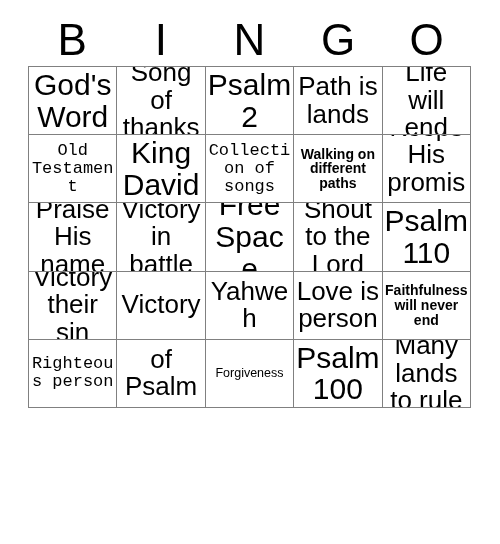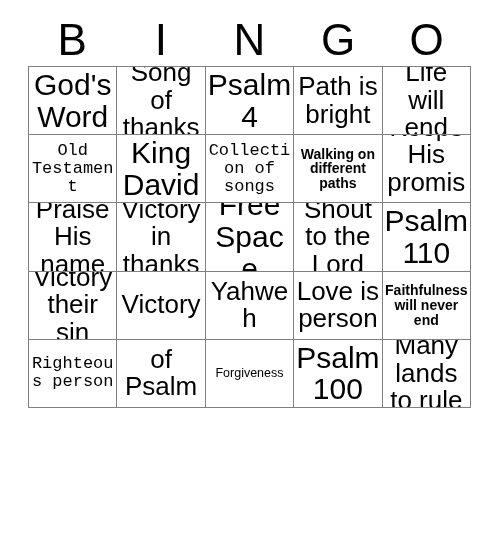--- a/index.html
+++ b/index.html
@@ -97,24 +97,24 @@
   </div>
 
   <div id="grid">
       <div class="cell s-xl">
         <span class="txt">God's Word</span>
       </div>
       <div class="cell s-md">
         <span class="txt">Song of thanks</span>
       </div>
       <div class="cell s-xl">
-        <span class="txt">Psalm 4</span>
+        <span class="txt">Psalm 2</span>
       </div>
       <div class="cell s-lg">
-        <span class="txt">Path is bright</span>
+        <span class="txt">Path is lands</span>
       </div>
       <div class="cell s-lg">
         <span class="txt">Life will end</span>
       </div>
       <div class="cell s-sm">
         <span class="txt">Old Testament</span>
       </div>
       <div class="cell s-xl">
         <span class="txt">King David</span>
       </div>
@@ -124,21 +124,21 @@
       <div class="cell s-xs">
         <span class="txt">Walking on different paths</span>
       </div>
       <div class="cell s-md">
         <span class="txt">Keeps His promises</span>
       </div>
       <div class="cell s-md">
         <span class="txt">Praise His name</span>
       </div>
       <div class="cell s-md">
-        <span class="txt">Victory in thanks</span>
+        <span class="txt">Victory in battle</span>
       </div>
       <div class="cell s-xl">
         <span class="txt">Free Space</span>
       </div>
       <div class="cell s-md">
         <span class="txt">Shout to the Lord</span>
       </div>
       <div class="cell s-xl">
         <span class="txt">Psalm 110</span>
       </div>

